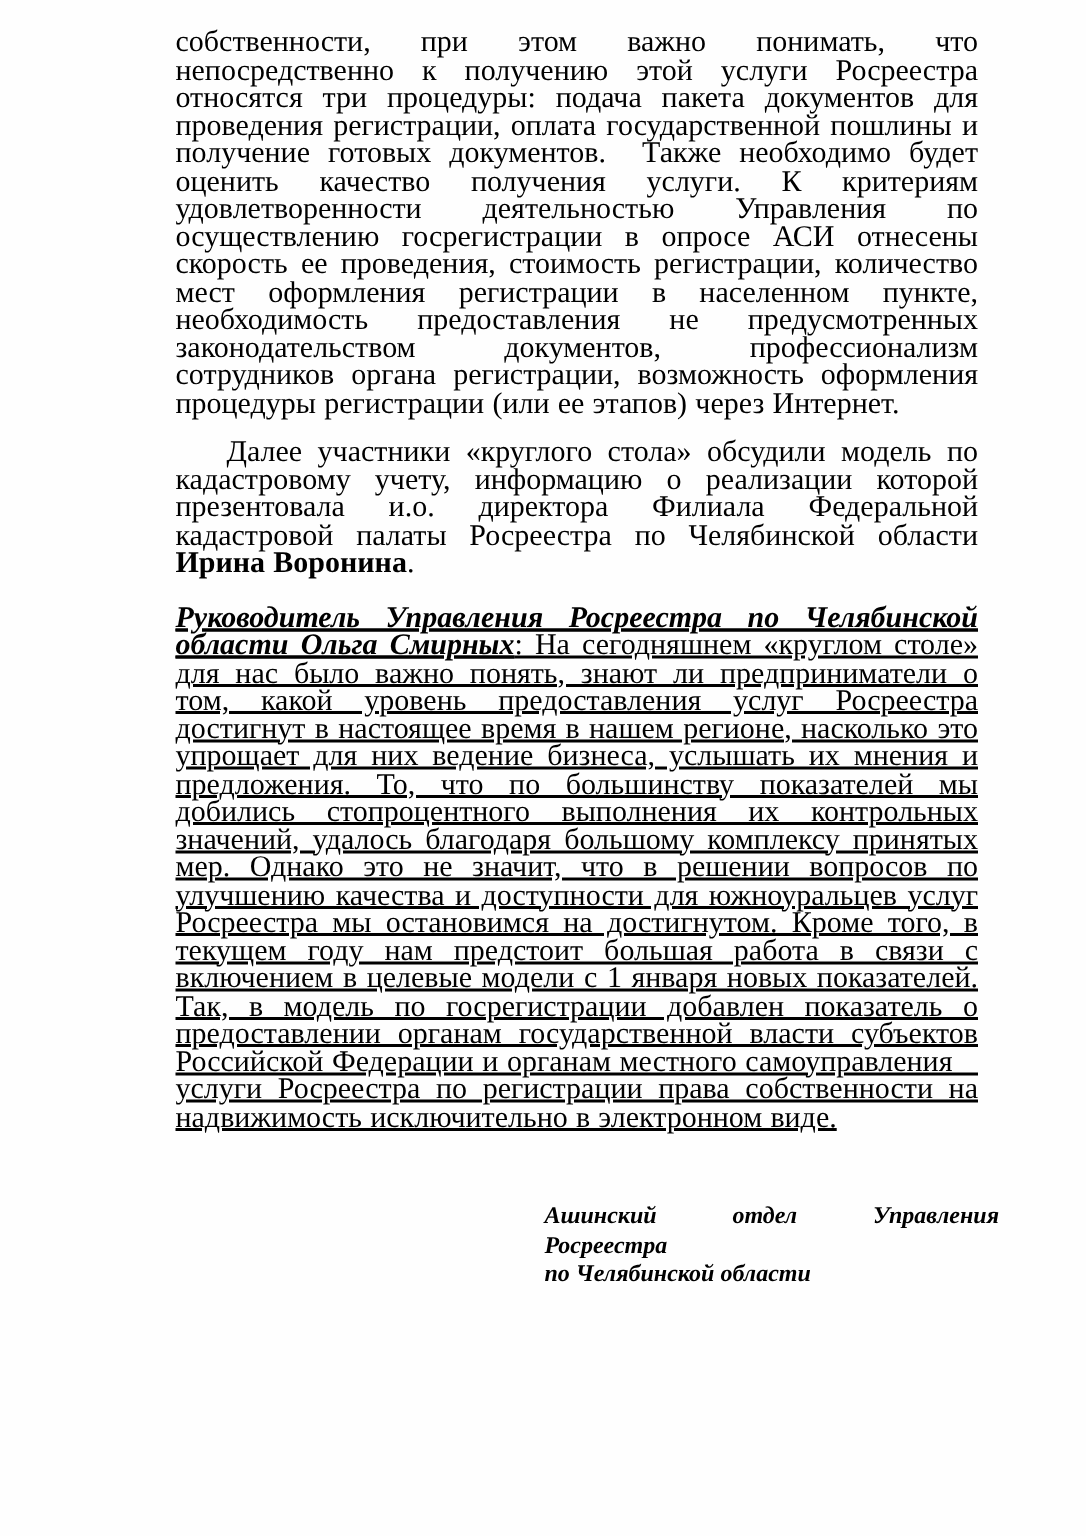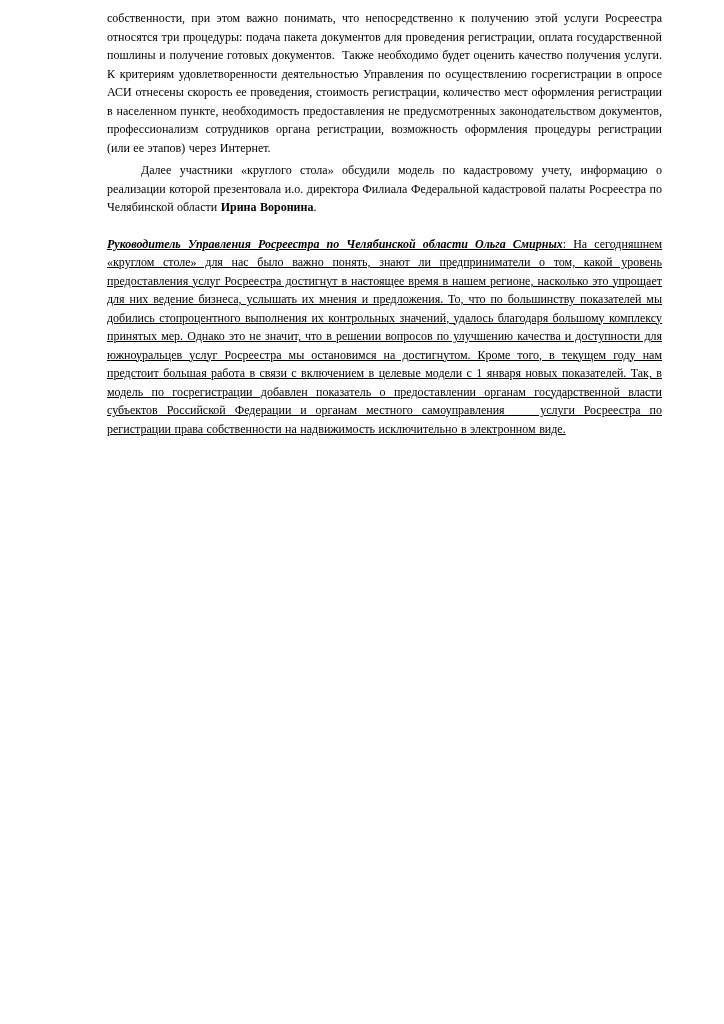--- a/index.html
+++ b/index.html
@@ -16,22 +16,22 @@
     font-family: "Liberation Serif", "DejaVu Serif", serif;
     overflow: hidden;
   }
   .content {
     position: absolute;
     left: 103px;
     top: 5px;
     width: 563px;
   }
   .para {
-    margin: 4px;
-    font-size: 12px;
+    margin: 14px;
+    font-size: 20px;
     line-height: 18.5px;
     text-align: justify;
     word-spacing: 0.5px;
   }
   .para.indent-first {
     text-indent: 34px;
   }
   .para.gap-above {
     margin-top: 18px;
     text-decoration: underline;
@@ -72,15 +72,20 @@
     </p>
 
     <p class="para indent-first">
       <span>Далее участники «круглого стола» обсудили модель по кадастровому учету, информацию о реализации которой презентовала и.о. директора Филиала Федеральной кадастровой палаты Росреестра по Челябинской области </span><span class="run-bold">Ирина Воронина</span><span>.</span>
     </p>
 
     <p class="para gap-above">
       <span class="run-heading">Руководитель Управления Росреестра по Челябинской области Ольга Смирных</span><span>: На сегодняшнем «круглом столе» для нас было важно понять, знают ли предприниматели о том, какой уровень предоставления услуг Росреестра достигнут в настоящее время в нашем регионе, насколько это упрощает для них ведение бизнеса, услышать их мнения и предложения. То, что по большинству показателей мы добились стопроцентного выполнения их контрольных значений, удалось благодаря большому комплексу принятых мер. Однако это не значит, что в решении вопросов по улучшению качества и доступности для южноуральцев услуг Росреестра мы остановимся на достигнутом. Кроме того, в текущем году нам предстоит большая работа в связи с включением в целевые модели с 1 января новых показателей. Так, в модель по госрегистрации добавлен показатель о предоставлении органам государственной власти субъектов Российской Федерации и органам местного самоуправления &nbsp;&nbsp; услуги Росреестра по регистрации права собственности на надвижимость исключительно в электронном виде.</span>
     </p>
 
+    <div class="signature">
+      <div class="sig-line-justify">Ашинский отдел Управления</div>
+      <div class="sig-line">Росреестра</div>
+      <div class="sig-line">по Челябинской области</div>
+    </div>
 
   </div>
 </div>
 
 </body></html>

